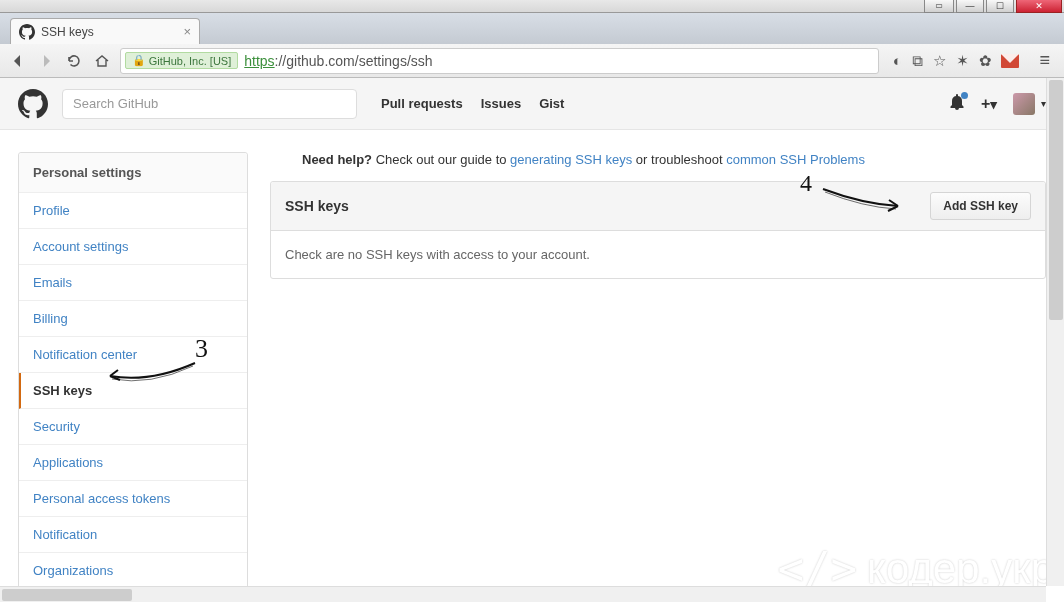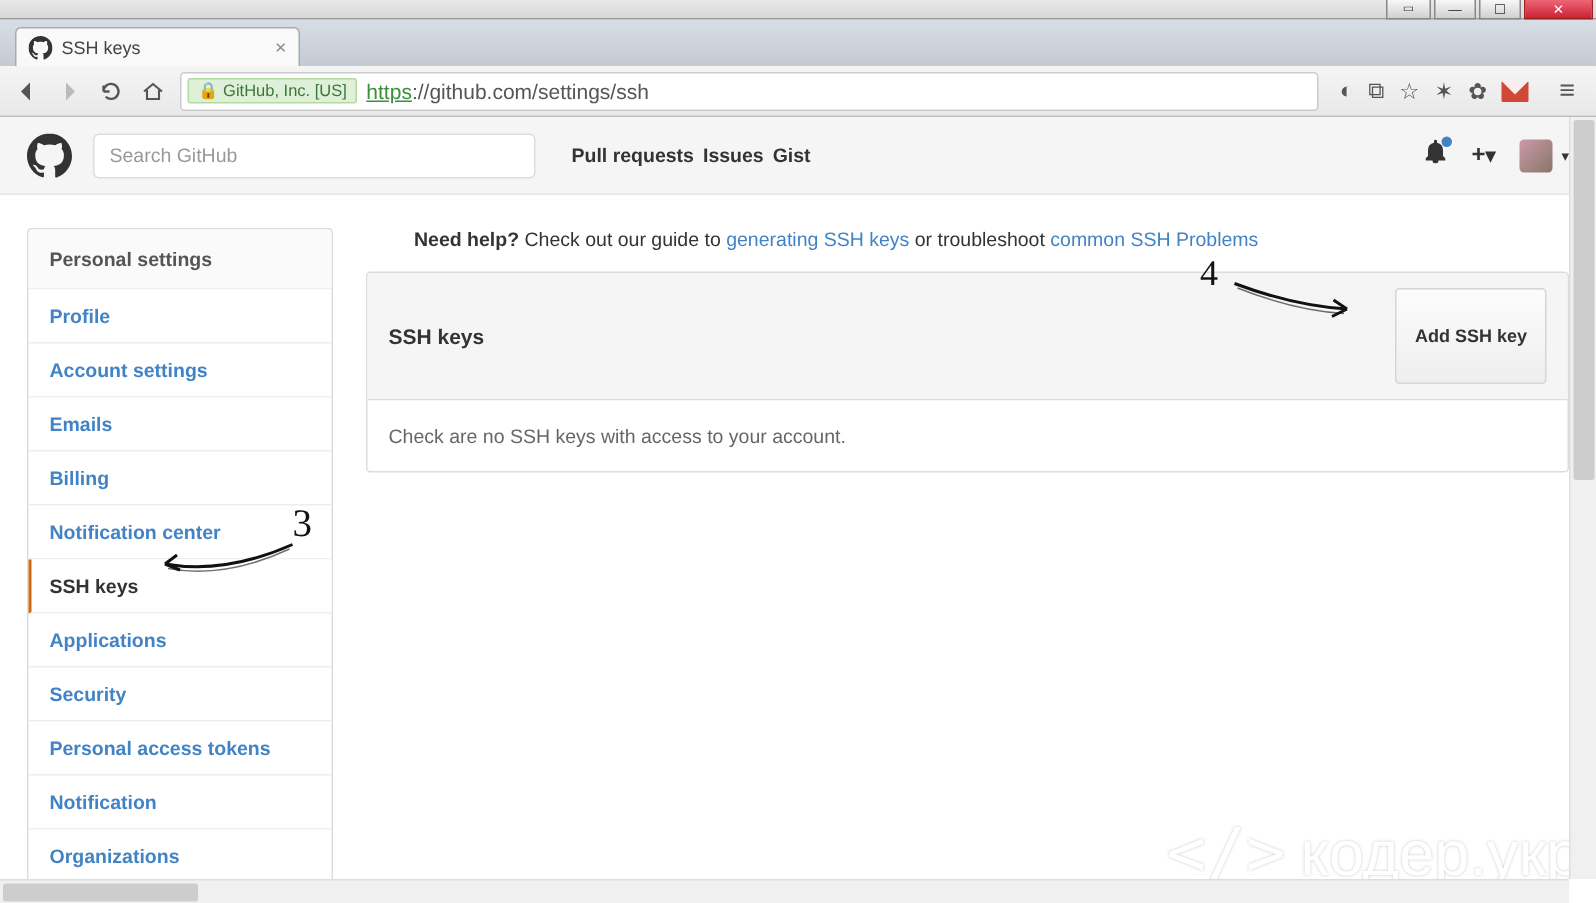--- a/index.html
+++ b/index.html
@@ -30,44 +30,44 @@
 .ext-icons { display:flex; align-items:center; gap:10px; padding:0 6px; }
 .ext-icons span{color:#555;font-size:15px;}
 .gmail-ic{width:18px;height:14px;background:#d14836;position:relative;display:inline-block;border-radius:1px;}
 .gmail-ic::before{content:"";position:absolute;left:0;top:0;border-left:9px solid transparent;border-right:9px solid transparent;border-top:9px solid #fff;opacity:.9;}
 .hamburger { margin-left:auto; font-size:18px; color:#555; padding:0 6px;}
 
 
 .gh-header { height: 52px; border-bottom:1px solid #e5e5e5; display:flex; align-items:center; padding:0 18px; gap:14px; background:#f5f5f5;}
 .gh-logo { width:30px; height:30px; }
 .gh-search { width:295px; height:30px; border:1px solid #ddd; border-radius:4px; padding:0 10px; background:#fff; color:#999; font-size:13px; display:flex; align-items:center;}
-.gh-nav { display:flex; gap:6px; font-weight:bold; color:#333; font-size:13px; margin-left:10px;}
+.gh-nav { display:flex; gap:18px; font-weight:bold; color:#333; font-size:13px; margin-left:10px;}
 .gh-right { margin-left:auto; display:flex; align-items:center; gap:16px; }
 .bell { position:relative; font-size:16px; color:#333;}
 .bell::after{content:"";position:absolute;top:-2px;right:-3px;width:7px;height:7px;background:#4183c4;border-radius:50%;}
 .plus-new{font-size:16px;font-weight:bold;color:#333;}
 .avatar{width:22px;height:22px;background:linear-gradient(135deg,#c9a,#876);border-radius:3px;}
 .caret{font-size:10px;color:#333;margin-left:-10px;}
 
 
 .page { display:flex; padding:22px 18px; gap:22px; background:#fff;}
-.sidebar { width:204px; border:1px solid #ddd; border-radius:3px; background:#fff;}
+.sidebar { width:230px; border:1px solid #ddd; border-radius:3px; background:#fff;}
 .sidebar-hdr { padding:12px 14px; font-weight:bold; color:#555; border-bottom:1px solid #eee; background:#fafafa; border-radius:3px 3px 0 0;}
-.side-item { display:block; padding:10px 14px; color:#4183c4; border-bottom:1px solid #eee; font-size:13px;font-weight:bold;}
+.side-item { display:block; padding:10px 14px; color:#4183c4; border-bottom:1px solid #eee; font-size:13px;}
 .side-item:last-child{border-bottom:none;}
 .side-item.active { color:#333; font-weight:bold; border-left:2px solid #d26911; padding-left:12px; background:#fff;}
 
 .main { flex:1; }
 .help-line { font-size:13px; color:#333; margin-bottom:14px;padding-left:32px;}
 .help-line b{font-weight:bold;}
 .help-line a{color:#4183c4; text-decoration:none;}
 .panel { border:1px solid #ddd; border-radius:3px; }
 .panel-hdr { background:#f5f5f5; border-bottom:1px solid #ddd; padding:10px 14px; display:flex; align-items:center; border-radius:3px 3px 0 0;}
 .panel-hdr h3{font-size:14px;font-weight:bold;color:#333;}
-.add-btn { margin-left:auto; background:linear-gradient(to bottom,#fcfcfc,#eee); border:1px solid #d5d5d5; border-radius:3px; padding:24px 12px; font-size:12px; font-weight:bold; color:#333;}
+.add-btn { margin-left:auto; background:linear-gradient(to bottom,#fcfcfc,#eee); border:1px solid #d5d5d5; border-radius:3px; padding:6px 12px; font-size:12px; font-weight:bold; color:#333;}
 .panel-body { padding:16px 14px; color:#666; font-size:13px;}
 
 
 .anno-3 { position:absolute; left:195px; top:334px; font-family:"Comic Sans MS",cursive; font-size:26px; color:#111; pointer-events:none;}
 .anno-4 { position:absolute; left:800px; top:170px; font-family:"Comic Sans MS",cursive; font-size:24px; color:#111; pointer-events:none;}
 .arrow3 { position:absolute; left:100px; top:358px; pointer-events:none;}
 .arrow4 { position:absolute; left:818px; top:184px; pointer-events:none;}
 
 
 .watermark { position:absolute; right:10px; bottom:8px; color:#fff; opacity:.55; font-size:42px; font-weight:300; display:flex; align-items:center; gap:10px; text-shadow:0 0 2px #999; font-family:Arial,sans-serif;}
@@ -167,22 +167,22 @@
 
 <div class="page">
   <div class="sidebar">
     <div class="sidebar-hdr">Personal settings</div>
     <a class="side-item">Profile</a>
     <a class="side-item">Account settings</a>
     <a class="side-item">Emails</a>
     <a class="side-item">Billing</a>
     <a class="side-item">Notification center</a>
     <a class="side-item active">SSH keys</a>
+    <a class="side-item">Security</a>
     <a class="side-item">Applications</a>
-    <a class="side-item">Security</a>
     <a class="side-item">Personal access tokens</a>
     <a class="side-item">Notification</a>
     <a class="side-item">Organizations</a>
   </div>
 
   <div class="main">
     <div class="help-line">
       <b>Need help?</b><span> Check out our guide to </span><a>generating SSH keys</a><span> or troubleshoot </span><a>common SSH Problems</a>
     </div>
     <div class="panel">

